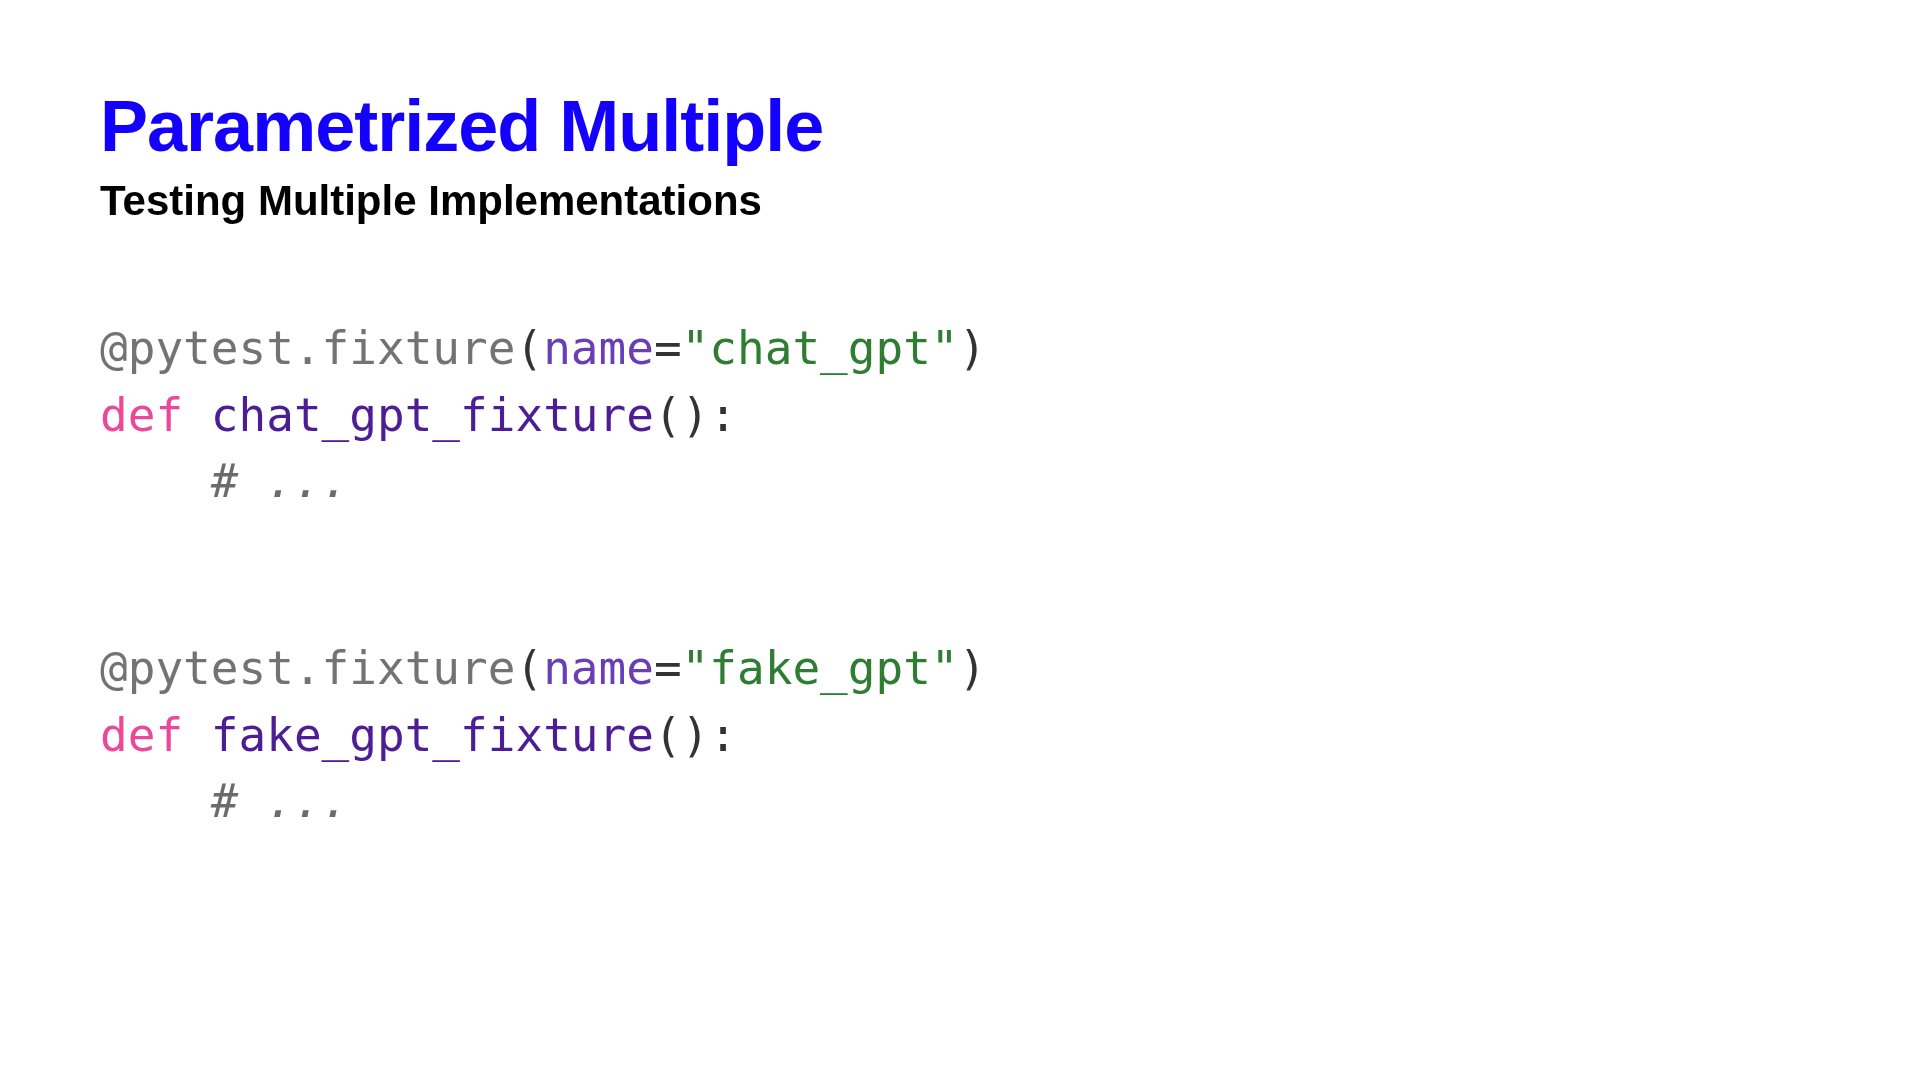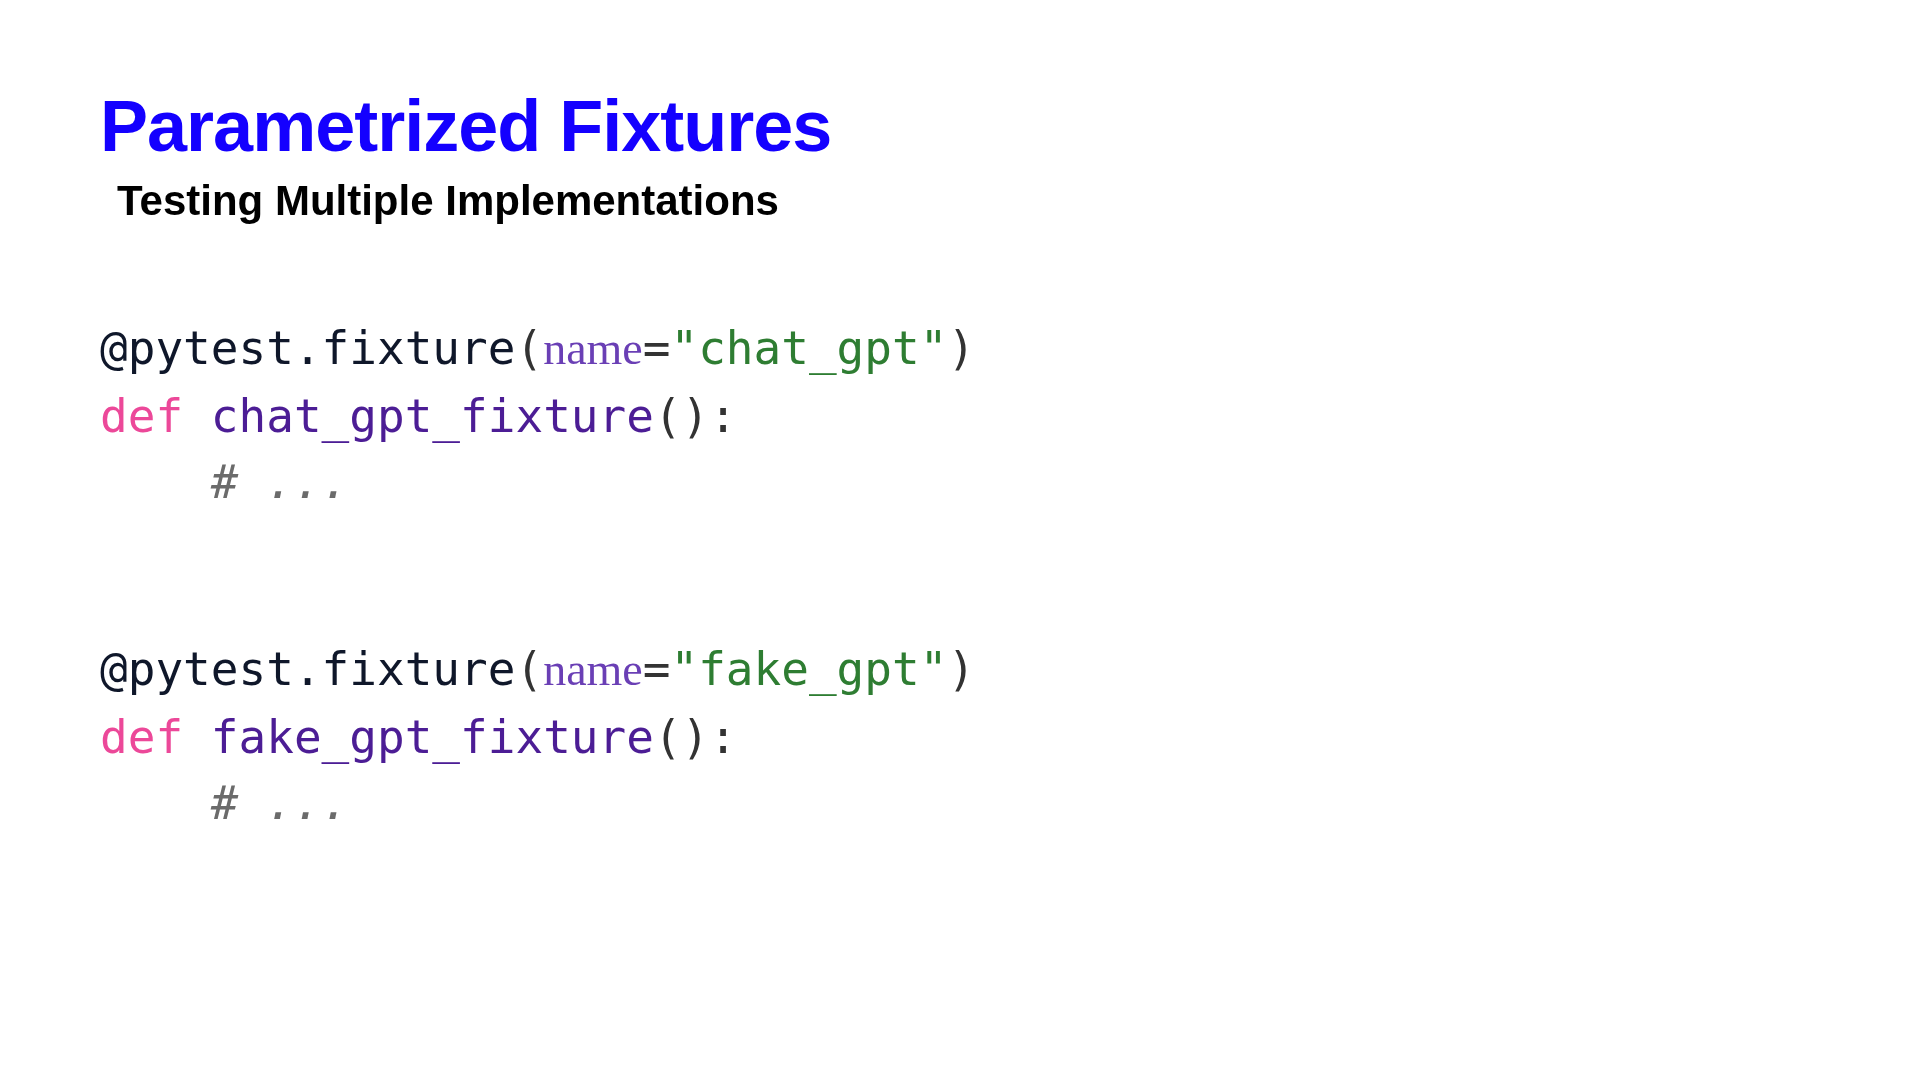--- a/index.html
+++ b/index.html
@@ -16,43 +16,42 @@
       font-weight: 700;
       color: #1400ff;
       letter-spacing: -1px;
       margin-bottom: 10px;
     }
     .subtitle {
       font-size: 42px;
       font-weight: 700;
       color: #000000;
       margin-bottom: 90px;
-      margin-left: 17px;
     }
     .code-block {
       font-family: "Menlo", "Monaco", "Consolas", monospace;
       font-size: 46px;
       line-height: 1.45;
       white-space: pre;
       color: #333;
     }
-    .tk-decorator { color: #0f172a; }
+    .tk-decorator { color: #737373; }
     .tk-punct { color: #333333; }
-    .tk-param { color: #6a3fb5; font-family: Liberation Serif, serif; }
+    .tk-param { color: #6a3fb5; }
     .tk-op { color: #333333; }
     .tk-string { color: #2e7d32; }
     .tk-keyword { color: #ec4899; }
     .tk-funcname { color: #4c1d95; }
     .tk-comment { color: #6b6b6b; font-style: italic; }
     .code-gap { height: 120px; }
   </style>
 </head>
 <body>
 
-<h1 class="title">Parametrized Fixtures</h1>
+<h1 class="title">Parametrized Multiple</h1>
 <h2 class="subtitle">Testing Multiple Implementations</h2>
 
 <div class="code-block"><span class="tk-decorator">@pytest.fixture</span><span class="tk-punct">(</span><span class="tk-param">name</span><span class="tk-op">=</span><span class="tk-string">"chat_gpt"</span><span class="tk-punct">)</span>
 <span class="tk-keyword">def</span><span> </span><span class="tk-funcname">chat_gpt_fixture</span><span class="tk-punct">():</span>
 <span>    </span><span class="tk-comment"># ...</span></div>
 
 <div class="code-gap"></div>
 
 <div class="code-block"><span class="tk-decorator">@pytest.fixture</span><span class="tk-punct">(</span><span class="tk-param">name</span><span class="tk-op">=</span><span class="tk-string">"fake_gpt"</span><span class="tk-punct">)</span>
 <span class="tk-keyword">def</span><span> </span><span class="tk-funcname">fake_gpt_fixture</span><span class="tk-punct">():</span>

